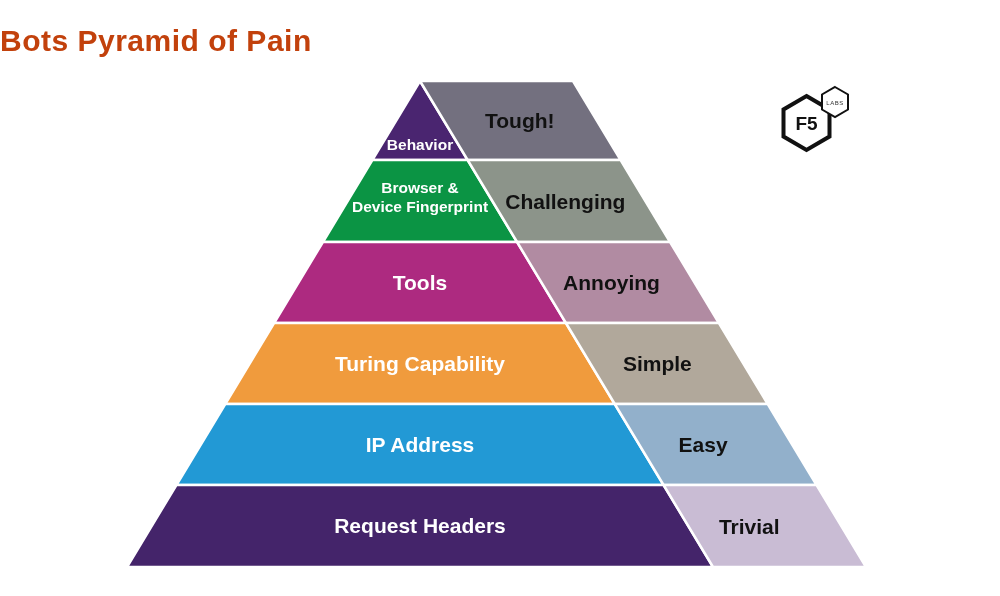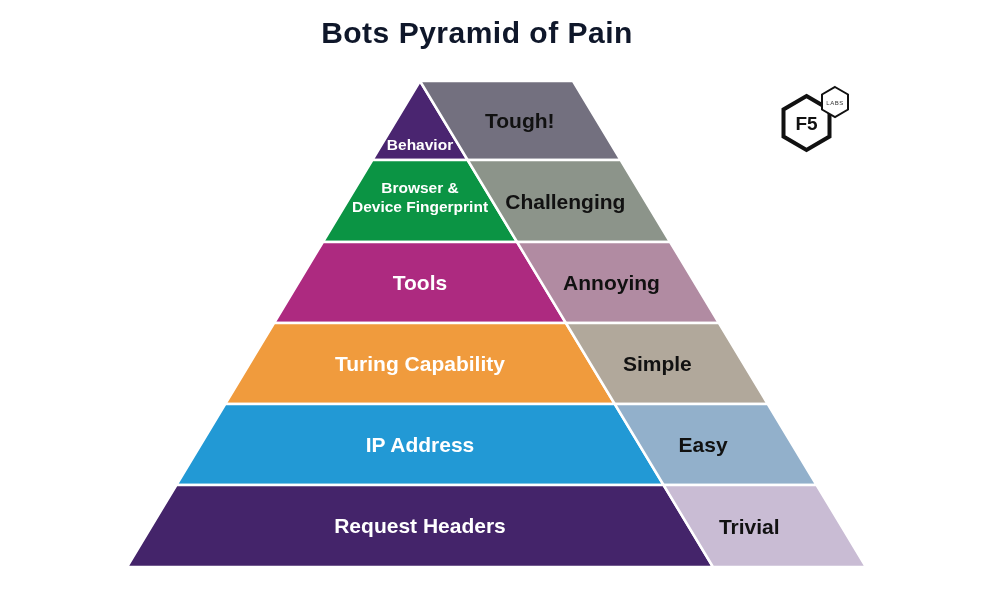--- a/index.html
+++ b/index.html
@@ -1,22 +1,22 @@
 <!DOCTYPE html>
 <html><head>
 <meta charset="utf-8">
 <style>
   html,body{margin:0;padding:0;}
   body{
     width:1000px;height:596px;position:relative;background:#ffffff;
     font-family:"Liberation Sans", sans-serif;overflow:hidden;
   }
   #title{
-    position:absolute;top:16px;left:0;width:954px;text-align:center;
-    font-size:30px;font-weight:bold;color:#0f172a;letter-spacing:0.5px;
+    position:absolute;top:24px;left:0;width:954px;text-align:left;
+    font-size:30px;font-weight:bold;color:#c2410c;letter-spacing:0.5px;
   }
   #pyramid-svg{position:absolute;left:0;top:0;}
   #logo-svg{position:absolute;left:776px;top:84px;}
   text{font-family:"Liberation Sans", sans-serif;}
 </style>
 </head>
 <body>
 
 <div id="title">Bots Pyramid of Pain</div>
 

